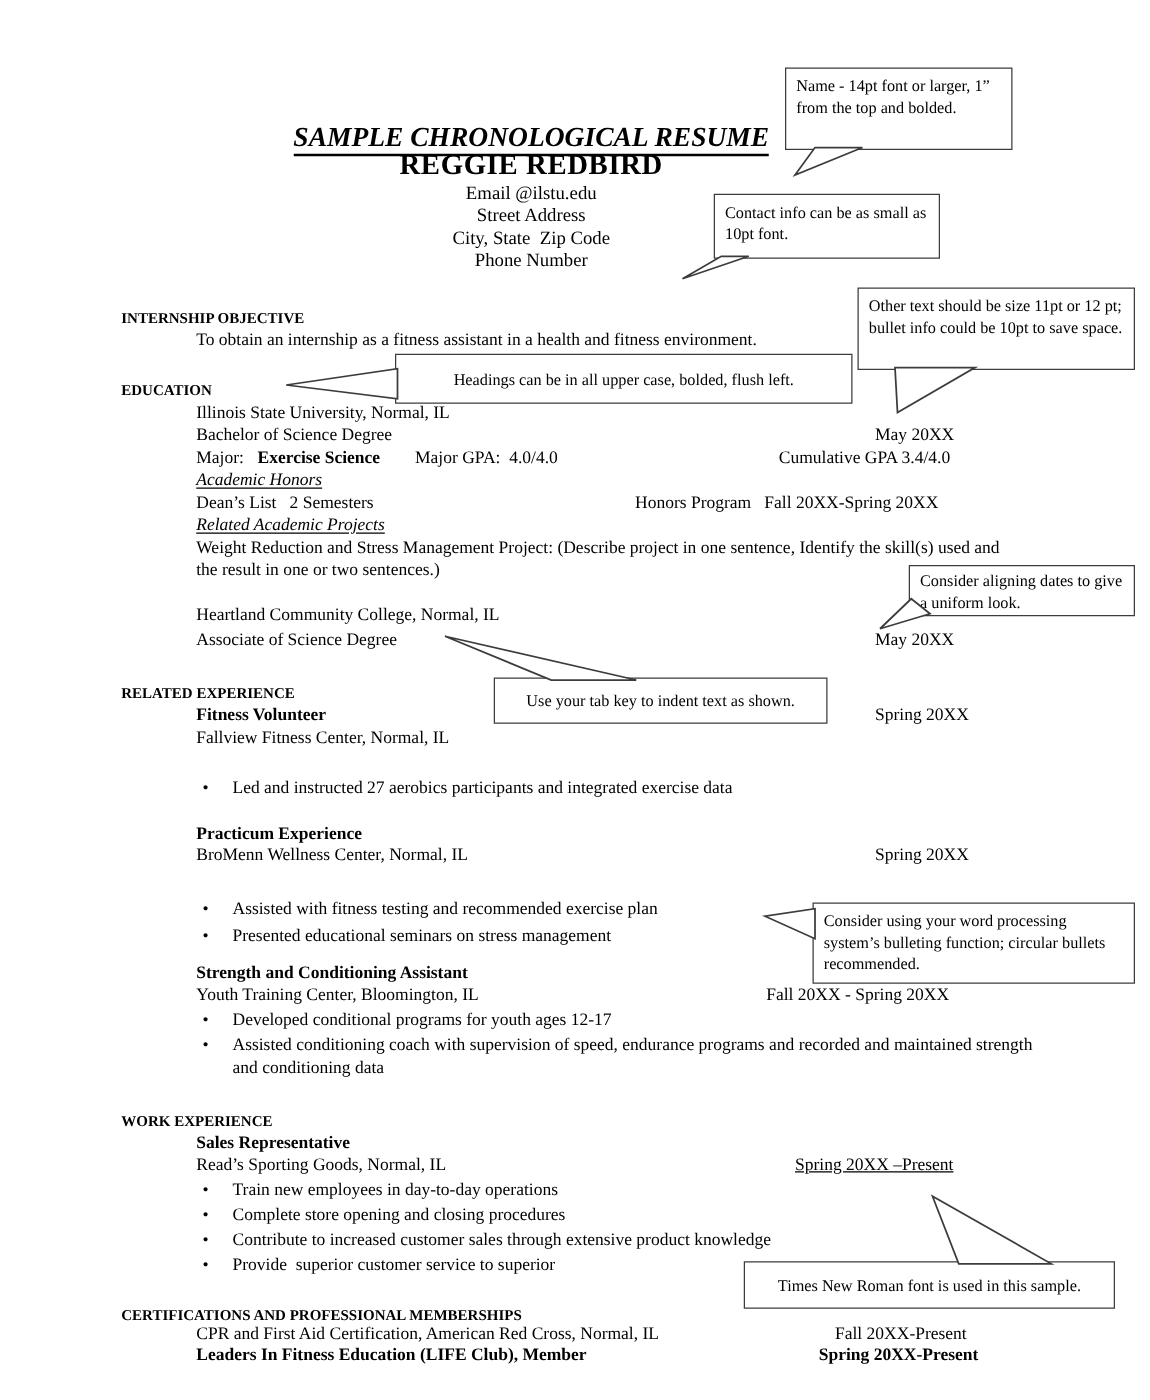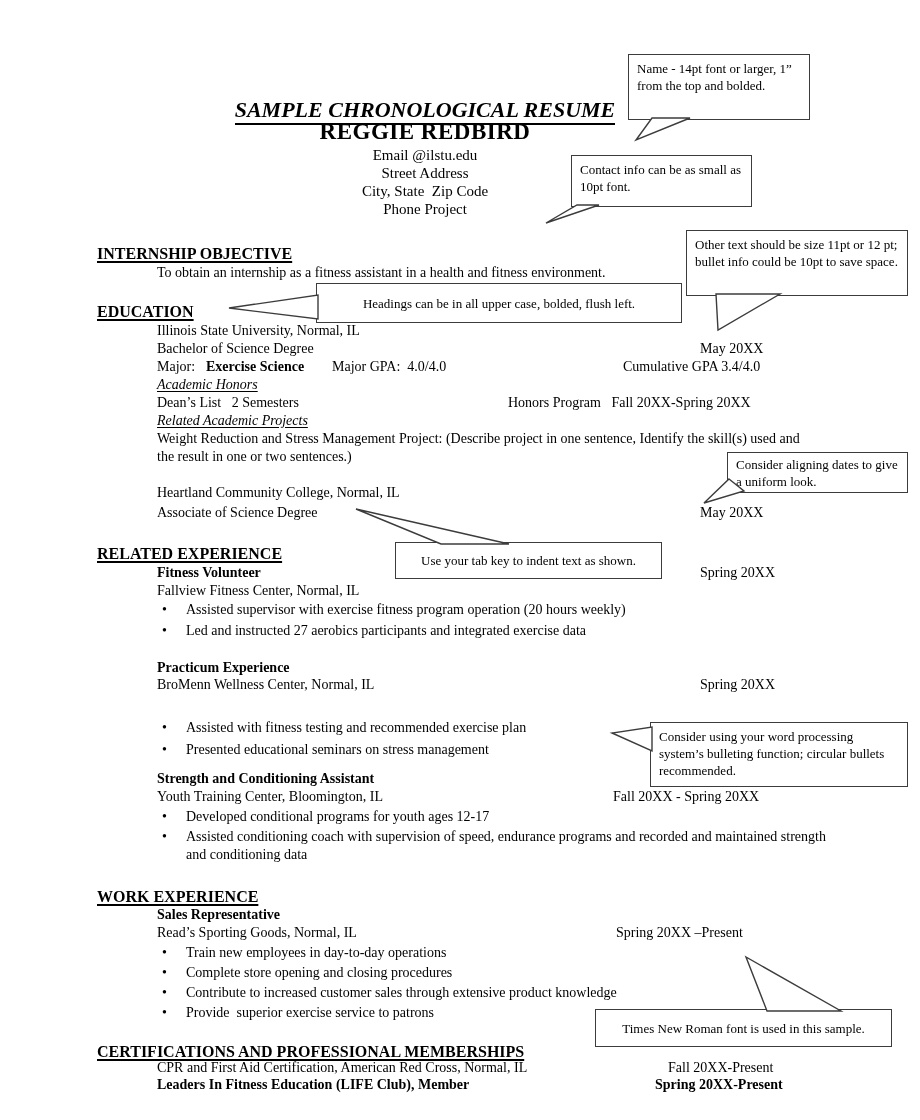--- a/index.html
+++ b/index.html
@@ -4,21 +4,21 @@
 <style>
   html,body{margin:0;padding:0;background:#e8e8e8;}
   .page{
     position:relative;width:920px;height:1120px;background:#ffffff;
     font-family:"Liberation Serif","DejaVu Serif",serif;color:#000;
     overflow:hidden;margin:0 auto;
   }
   .t{position:absolute;white-space:pre;font-size:14px;line-height:18px;}
   .wrap{white-space:normal;}
   .b{font-weight:bold;}
-  .h{font-weight:bold;font-size:16px;text-decoration:underline;text-decoration-thickness:1.5px;text-underline-offset:2px;}
+  .h{font-weight:bold;font-size:12px;text-decoration-thickness:1.5px;text-underline-offset:2px;}
   .iu{font-style:italic;text-decoration:underline;text-underline-offset:2px;}
   .row{position:absolute;left:0;width:920px;height:18px;}
   .ctr{position:absolute;left:60px;width:730px;text-align:center;}
   .title{font-size:22px;font-weight:bold;font-style:italic;}
   .title span{border-bottom:2.5px solid #000;padding-bottom:1px;}
   .name{font-size:23px;font-weight:bold;letter-spacing:.5px;}
   .contact{font-size:15px;white-space:pre;}
   .bullet{padding-left:24px;text-indent:-24px;}
   .bullet::before{content:"\2022";display:inline-block;width:24px;text-indent:0;}
   .callout{
@@ -31,21 +31,21 @@
 </head>
 <body>
 
 <div class="page">
 
   <div class="ctr title" style="top:97px;"><span>SAMPLE CHRONOLOGICAL RESUME</span></div>
   <div class="ctr name" style="top:119px;">REGGIE REDBIRD</div>
   <div class="ctr contact" style="top:147px;">Email @ilstu.edu</div>
   <div class="ctr contact" style="top:165px;">Street Address</div>
   <div class="ctr contact" style="top:183px;">City, State  Zip Code</div>
-  <div class="ctr contact" style="top:201px;">Phone Project</div>
+  <div class="ctr contact" style="top:201px;">Phone Number</div>
 
   <div class="row" style="top:245px;">
     <span class="t h" style="left:97px;">INTERNSHIP OBJECTIVE</span>
   </div>
   <div class="row" style="top:264px;">
     <span class="t" style="left:157px;">To obtain an internship as a fitness assistant in a health and fitness environment.</span>
   </div>
 
   <div class="row" style="top:303px;">
     <span class="t h" style="left:97px;">EDUCATION</span>
@@ -87,23 +87,20 @@
   <div class="row" style="top:545px;">
     <span class="t h" style="left:97px;">RELATED EXPERIENCE</span>
   </div>
   <div class="row" style="top:564px;">
     <span class="t b" style="left:157px;">Fitness Volunteer</span>
     <span class="t" style="left:700px;">Spring 20XX</span>
   </div>
   <div class="row" style="top:582px;">
     <span class="t" style="left:157px;">Fallview Fitness Center, Normal, IL</span>
   </div>
-  <div class="row" style="top:601px;">
-    <span class="t bullet" style="left:162px;">Assisted supervisor with exercise fitness program operation (20 hours weekly)</span>
-  </div>
   <div class="row" style="top:622px;">
     <span class="t bullet" style="left:162px;">Led and instructed 27 aerobics participants and integrated exercise data</span>
   </div>
 
   <div class="row" style="top:659px;">
     <span class="t b" style="left:157px;">Practicum Experience</span>
   </div>
   <div class="row" style="top:676px;">
     <span class="t" style="left:157px;">BroMenn Wellness Center, Normal, IL</span>
     <span class="t" style="left:700px;">Spring 20XX</span>
@@ -130,33 +127,33 @@
   </div>
 
   <div class="row" style="top:888px;">
     <span class="t h" style="left:97px;">WORK EXPERIENCE</span>
   </div>
   <div class="row" style="top:906px;">
     <span class="t b" style="left:157px;">Sales Representative</span>
   </div>
   <div class="row" style="top:924px;">
     <span class="t" style="left:157px;">Read’s Sporting Goods, Normal, IL</span>
-    <span class="t" style="left:616px;">Spring 20XX –Present</span>
+    <span class="t" style="left:636px;text-decoration:underline;">Spring 20XX –Present</span>
   </div>
   <div class="row" style="top:944px;">
     <span class="t bullet" style="left:162px;">Train new employees in day-to-day operations</span>
   </div>
   <div class="row" style="top:964px;">
     <span class="t bullet" style="left:162px;">Complete store opening and closing procedures</span>
   </div>
   <div class="row" style="top:984px;">
     <span class="t bullet" style="left:162px;">Contribute to increased customer sales through extensive product knowledge</span>
   </div>
   <div class="row" style="top:1004px;">
-    <span class="t bullet" style="left:162px;">Provide  superior exercise service to patrons</span>
+    <span class="t bullet" style="left:162px;">Provide  superior customer service to superior</span>
   </div>
 
   <div class="row" style="top:1043px;">
     <span class="t h" style="left:97px;">CERTIFICATIONS AND PROFESSIONAL MEMBERSHIPS</span>
   </div>
   <div class="row" style="top:1059px;">
     <span class="t" style="left:157px;">CPR and First Aid Certification, American Red Cross, Normal, IL</span>
     <span class="t" style="left:668px;">Fall 20XX-Present</span>
   </div>
   <div class="row" style="top:1076px;font-weight:bold;">

